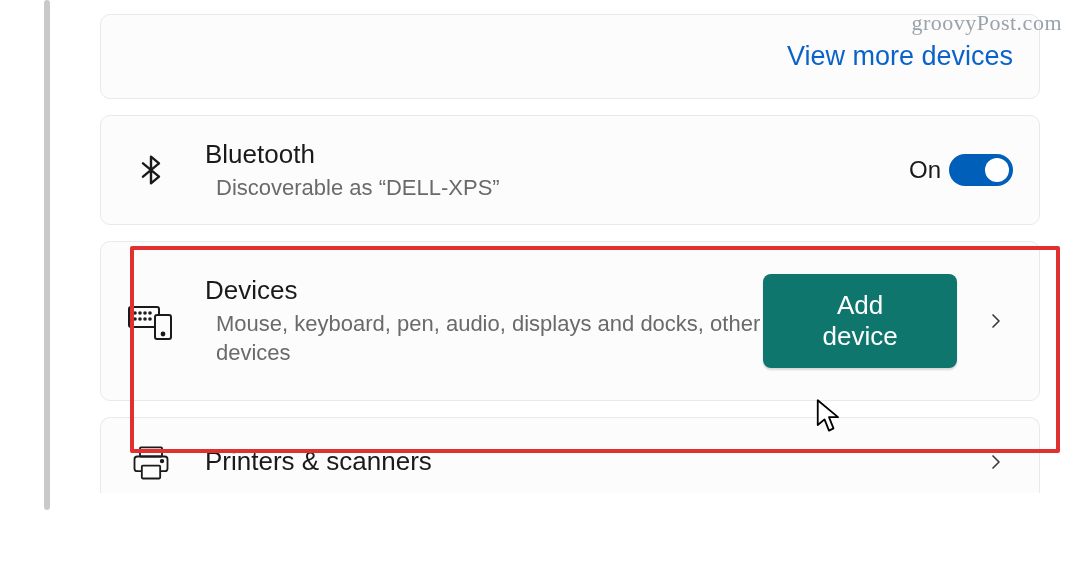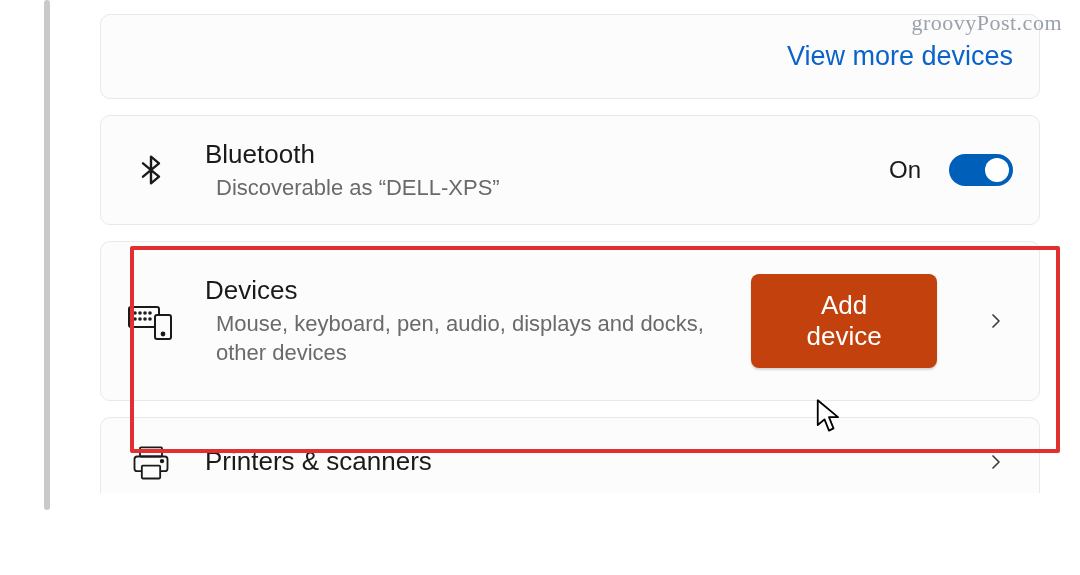--- a/index.html
+++ b/index.html
@@ -90,42 +90,42 @@
   .sub {
     font-size: 22px;
     color: #6a6a6a;
     line-height: 1.35;
     margin-top: 2px;
     margin-left: 11px;
   }
   .right {
     display: flex;
     align-items: center;
-    gap: 28px;
+    gap: 8px;
   }
   .toggle-label {
     font-size: 24px;
     color: #1a1a1a;
   }
   .toggle {
     width: 64px; height: 32px;
     background: #005fb8;
     border-radius: 16px;
     position: relative;
     cursor: pointer;
   }
   .toggle .knob {
     position: absolute;
     right: 4px; top: 4px;
     width: 24px; height: 24px;
     background: #fff;
     border-radius: 50%;
   }
   .btn-primary {
-    background: #c2410c;
+    background: #0f766e;
     color: #fff;
     font-size: 26px;
     font-weight: 400;
     padding: 16px 50px;
     border: none;
     border-radius: 8px;
     cursor: pointer;
     box-shadow: 0 2px 2px rgba(0,0,0,.15);
   }
   .chevron {

